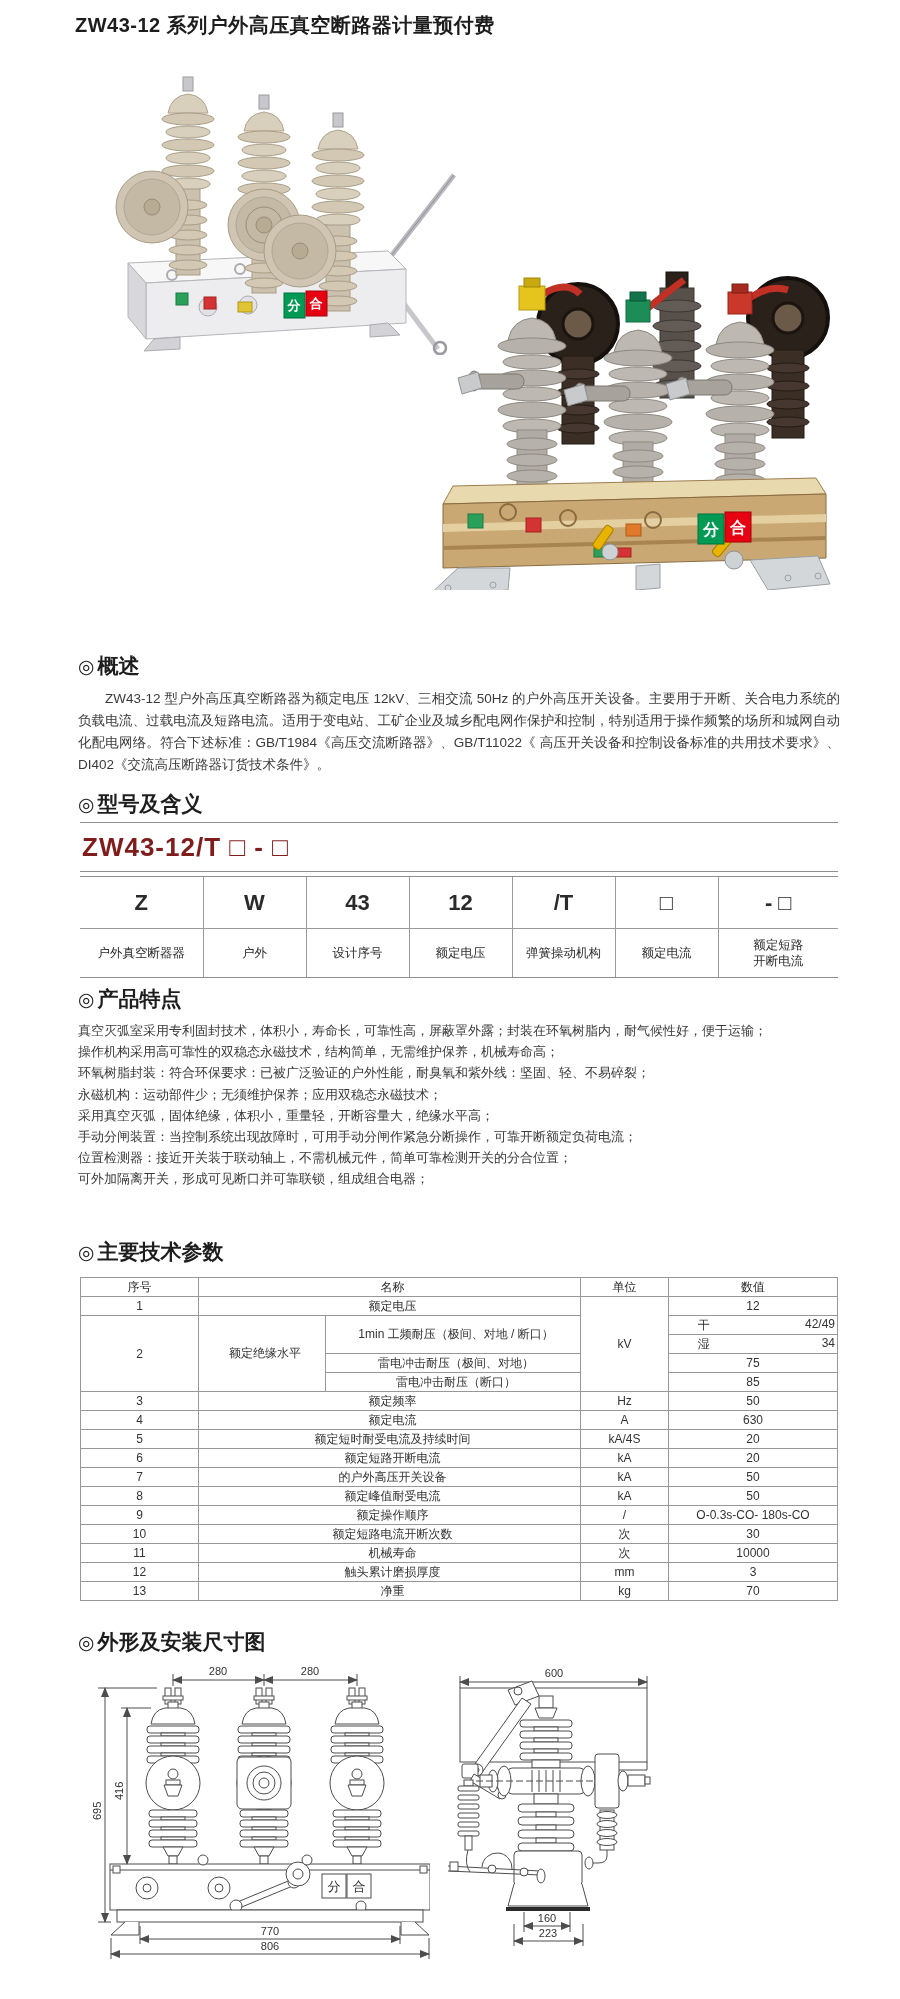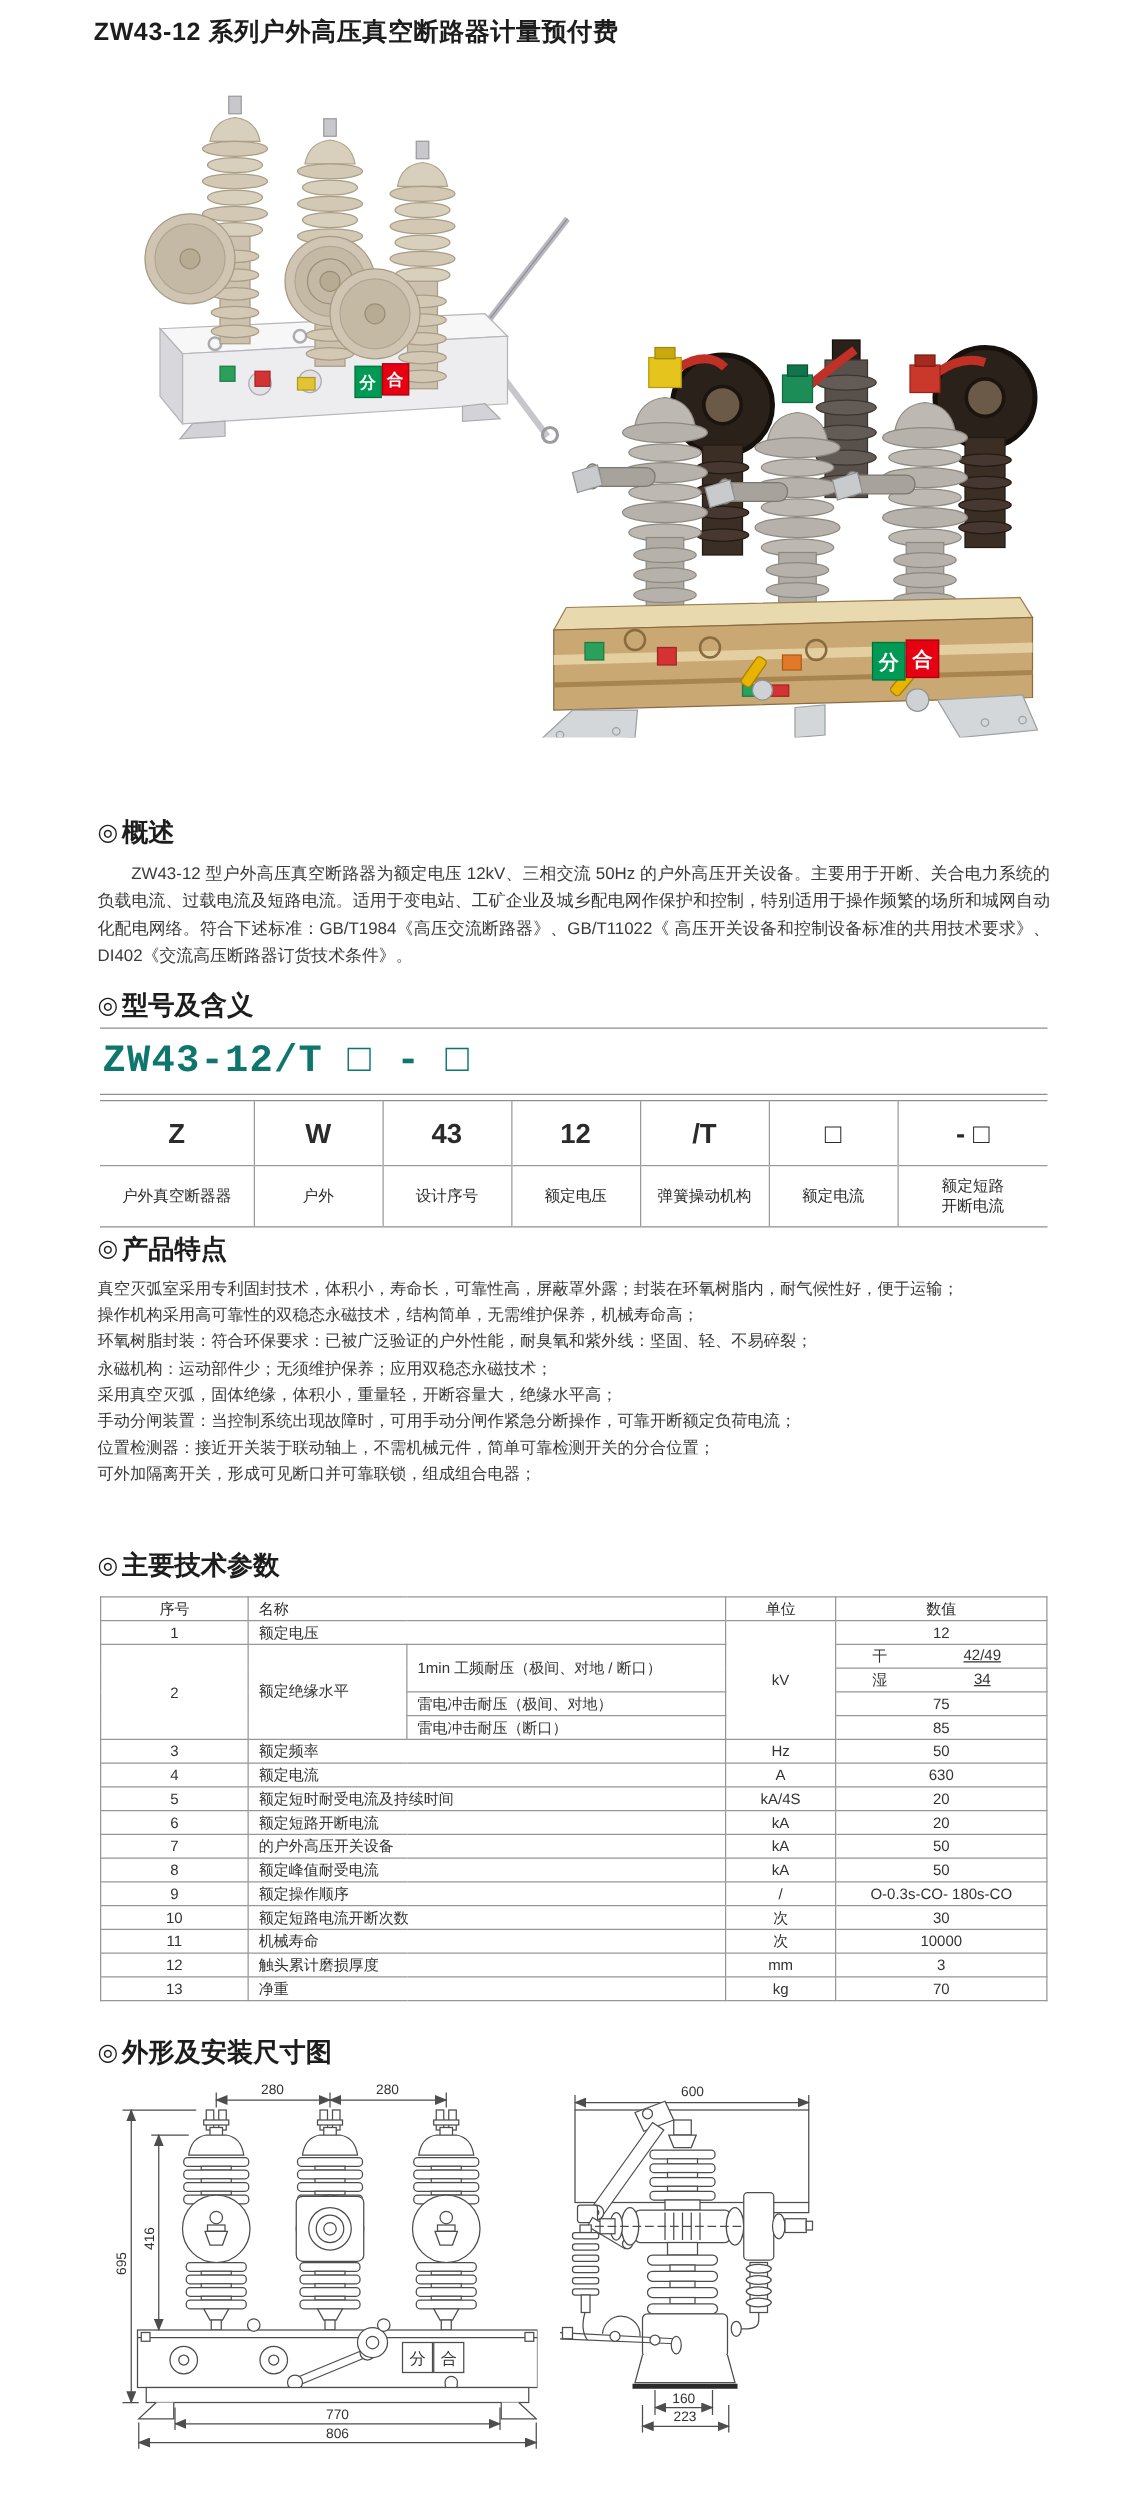--- a/index.html
+++ b/index.html
@@ -12,44 +12,44 @@
   .sec-heading{display:flex;align-items:center;gap:3px;font-size:21px;font-weight:bold;color:#1d1d1d;}
   .sec-heading .mark{font-size:19px;font-weight:normal;}
 
   
   .overview-body{left:78px;top:688px;width:762px;font-size:13.5px;line-height:22px;
                  color:#3a3a3a;text-align:justify;text-indent:2em;}
 
   
   .model-box{left:80px;top:822px;width:758px;}
   .model-topline{border-top:1px solid #8f8f8f;}
-  .model-code{font-size:31px;font-weight:bold;color:#0f766e;padding:9px 0 8px 2px;letter-spacing:1px;font-family:Liberation Mono, monospace;}
+  .model-code{font-size:26px;font-weight:bold;color:#7f1d1d;padding:9px 0 8px 2px;letter-spacing:1px;}
   .model-doubleline{border-top:1px solid #8f8f8f;border-bottom:1px solid #8f8f8f;height:4px;}
   table.model-table{width:758px;border-collapse:collapse;table-layout:fixed;}
   table.model-table td{border-left:1px solid #9a9a9a;text-align:center;vertical-align:middle;color:#2b2b2b;}
   table.model-table td:first-child{border-left:none;}
   table.model-table tr.sym td{font-size:22px;font-weight:bold;height:49px;}
   table.model-table tr.lab td{font-size:12.5px;height:46px;border-top:1px solid #9a9a9a;
                               border-bottom:1px solid #8f8f8f;white-space:pre-line;line-height:16px;}
 
   
   .features{left:78px;top:1020px;width:762px;}
   .features div{font-size:13px;line-height:21.2px;color:#3a3a3a;}
 
   
   table.params{left:80px;top:1277px;width:758px;border-collapse:collapse;table-layout:fixed;
                font-size:12px;color:#333;border-radius:25px;}
   table.params td,table.params th{border:1px solid #979797;height:18px;padding:0 2px;
                text-align:center;font-weight:normal;vertical-align:middle;}
   table.params th{color:#2b2b2b;}
-  table.params .nm{text-align:left;padding-left:8px;}
+  table.params .nm{text-align:center;padding-left:8px;}
   table.params .dw{display:flex;width:100%;}
   table.params .dw span{display:block;}
   table.params .dw .k{width:40%;text-align:center;}
-  table.params .dw .v{width:60%;text-align:center;text-decoration:underline;}
+  table.params .dw .v{width:60%;text-align:right;}
 
   
   svg text{font-family:"Liberation Sans","DejaVu Sans",sans-serif;}
   .lineartn{stroke:#4d4d4d;stroke-width:1;fill:none;}
   .dim{stroke:#4d4d4d;stroke-width:1;fill:none;}
   .dimtxt{font-size:11px;fill:#333;}
 </style>
 </head>
 <body>
 

